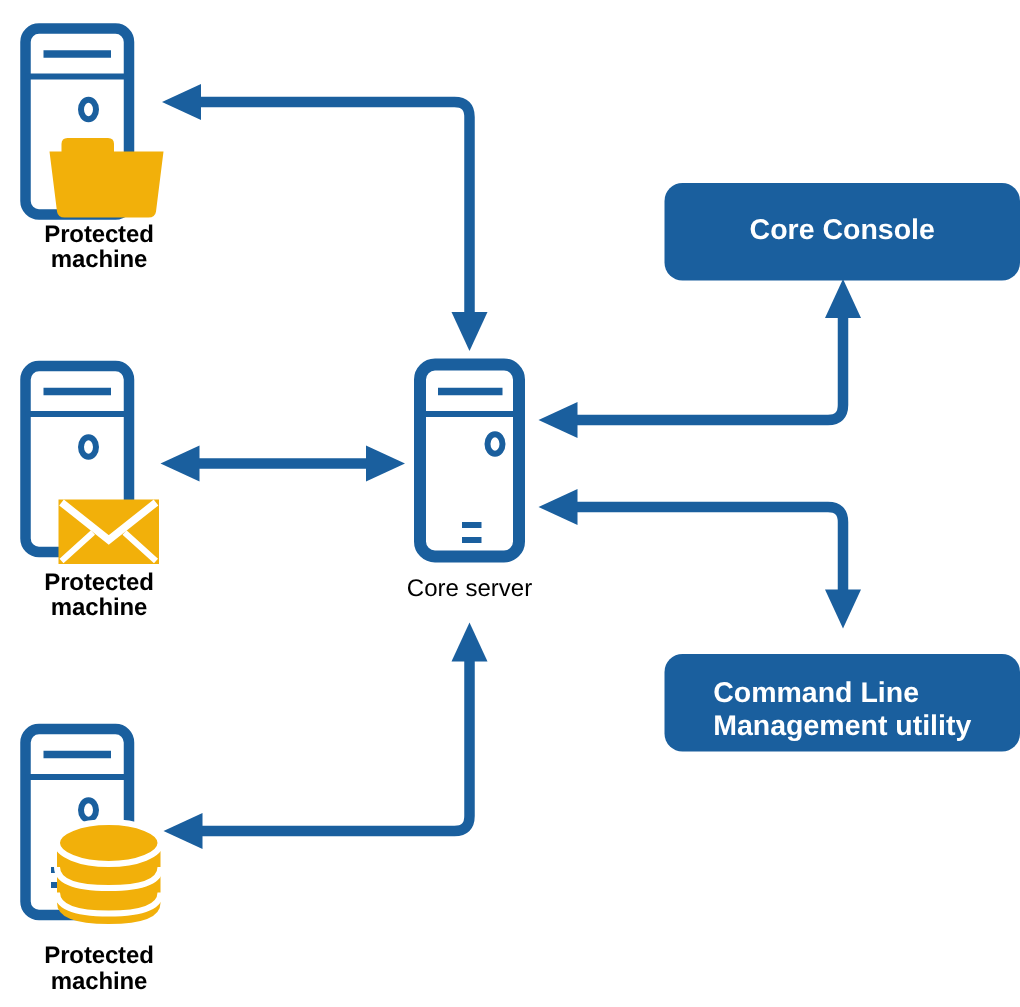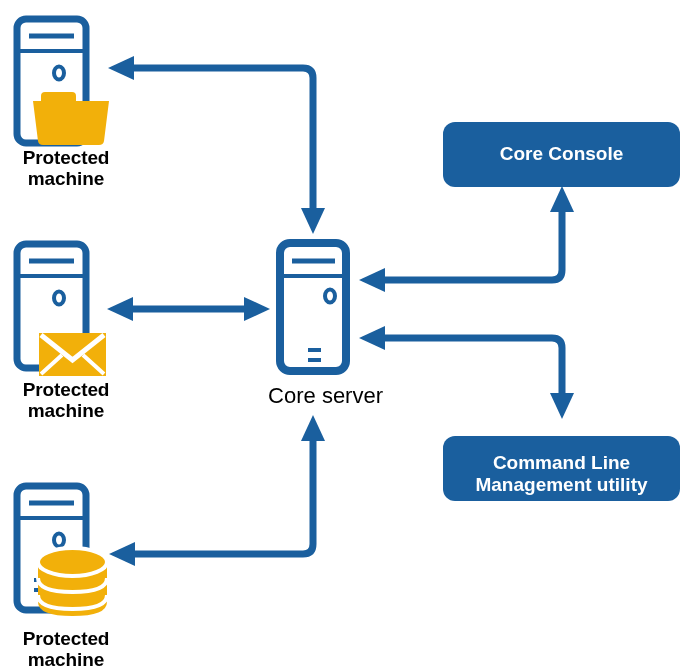--- a/index.html
+++ b/index.html
@@ -26,36 +26,35 @@
   }
   .node-label {
     position: absolute;
     text-align: center;
     color: #000000;
     line-height: 1.08;
     white-space: pre-line;
     user-select: none;
   }
   .label-protected {
-    font-size: 19px;
+    font-size: 16px;
     font-weight: bold;
     letter-spacing: -0.1px;
   }
   .label-core-server {
-    font-size: 22px;
+    font-size: 16px;
     font-weight: normal;
     letter-spacing: 0px;
-    text-align: right;
   }
   .box-label {
     position: absolute;
     display: flex;
     align-items: center;
     justify-content: center;
-    text-align: center;
+    text-align: left;
     color: #ffffff;
     font-size: 19px;
     font-weight: bold;
     line-height: 1.18;
     white-space: pre-line;
     user-select: none;
   }
 </style>
 </head>
 <body>

